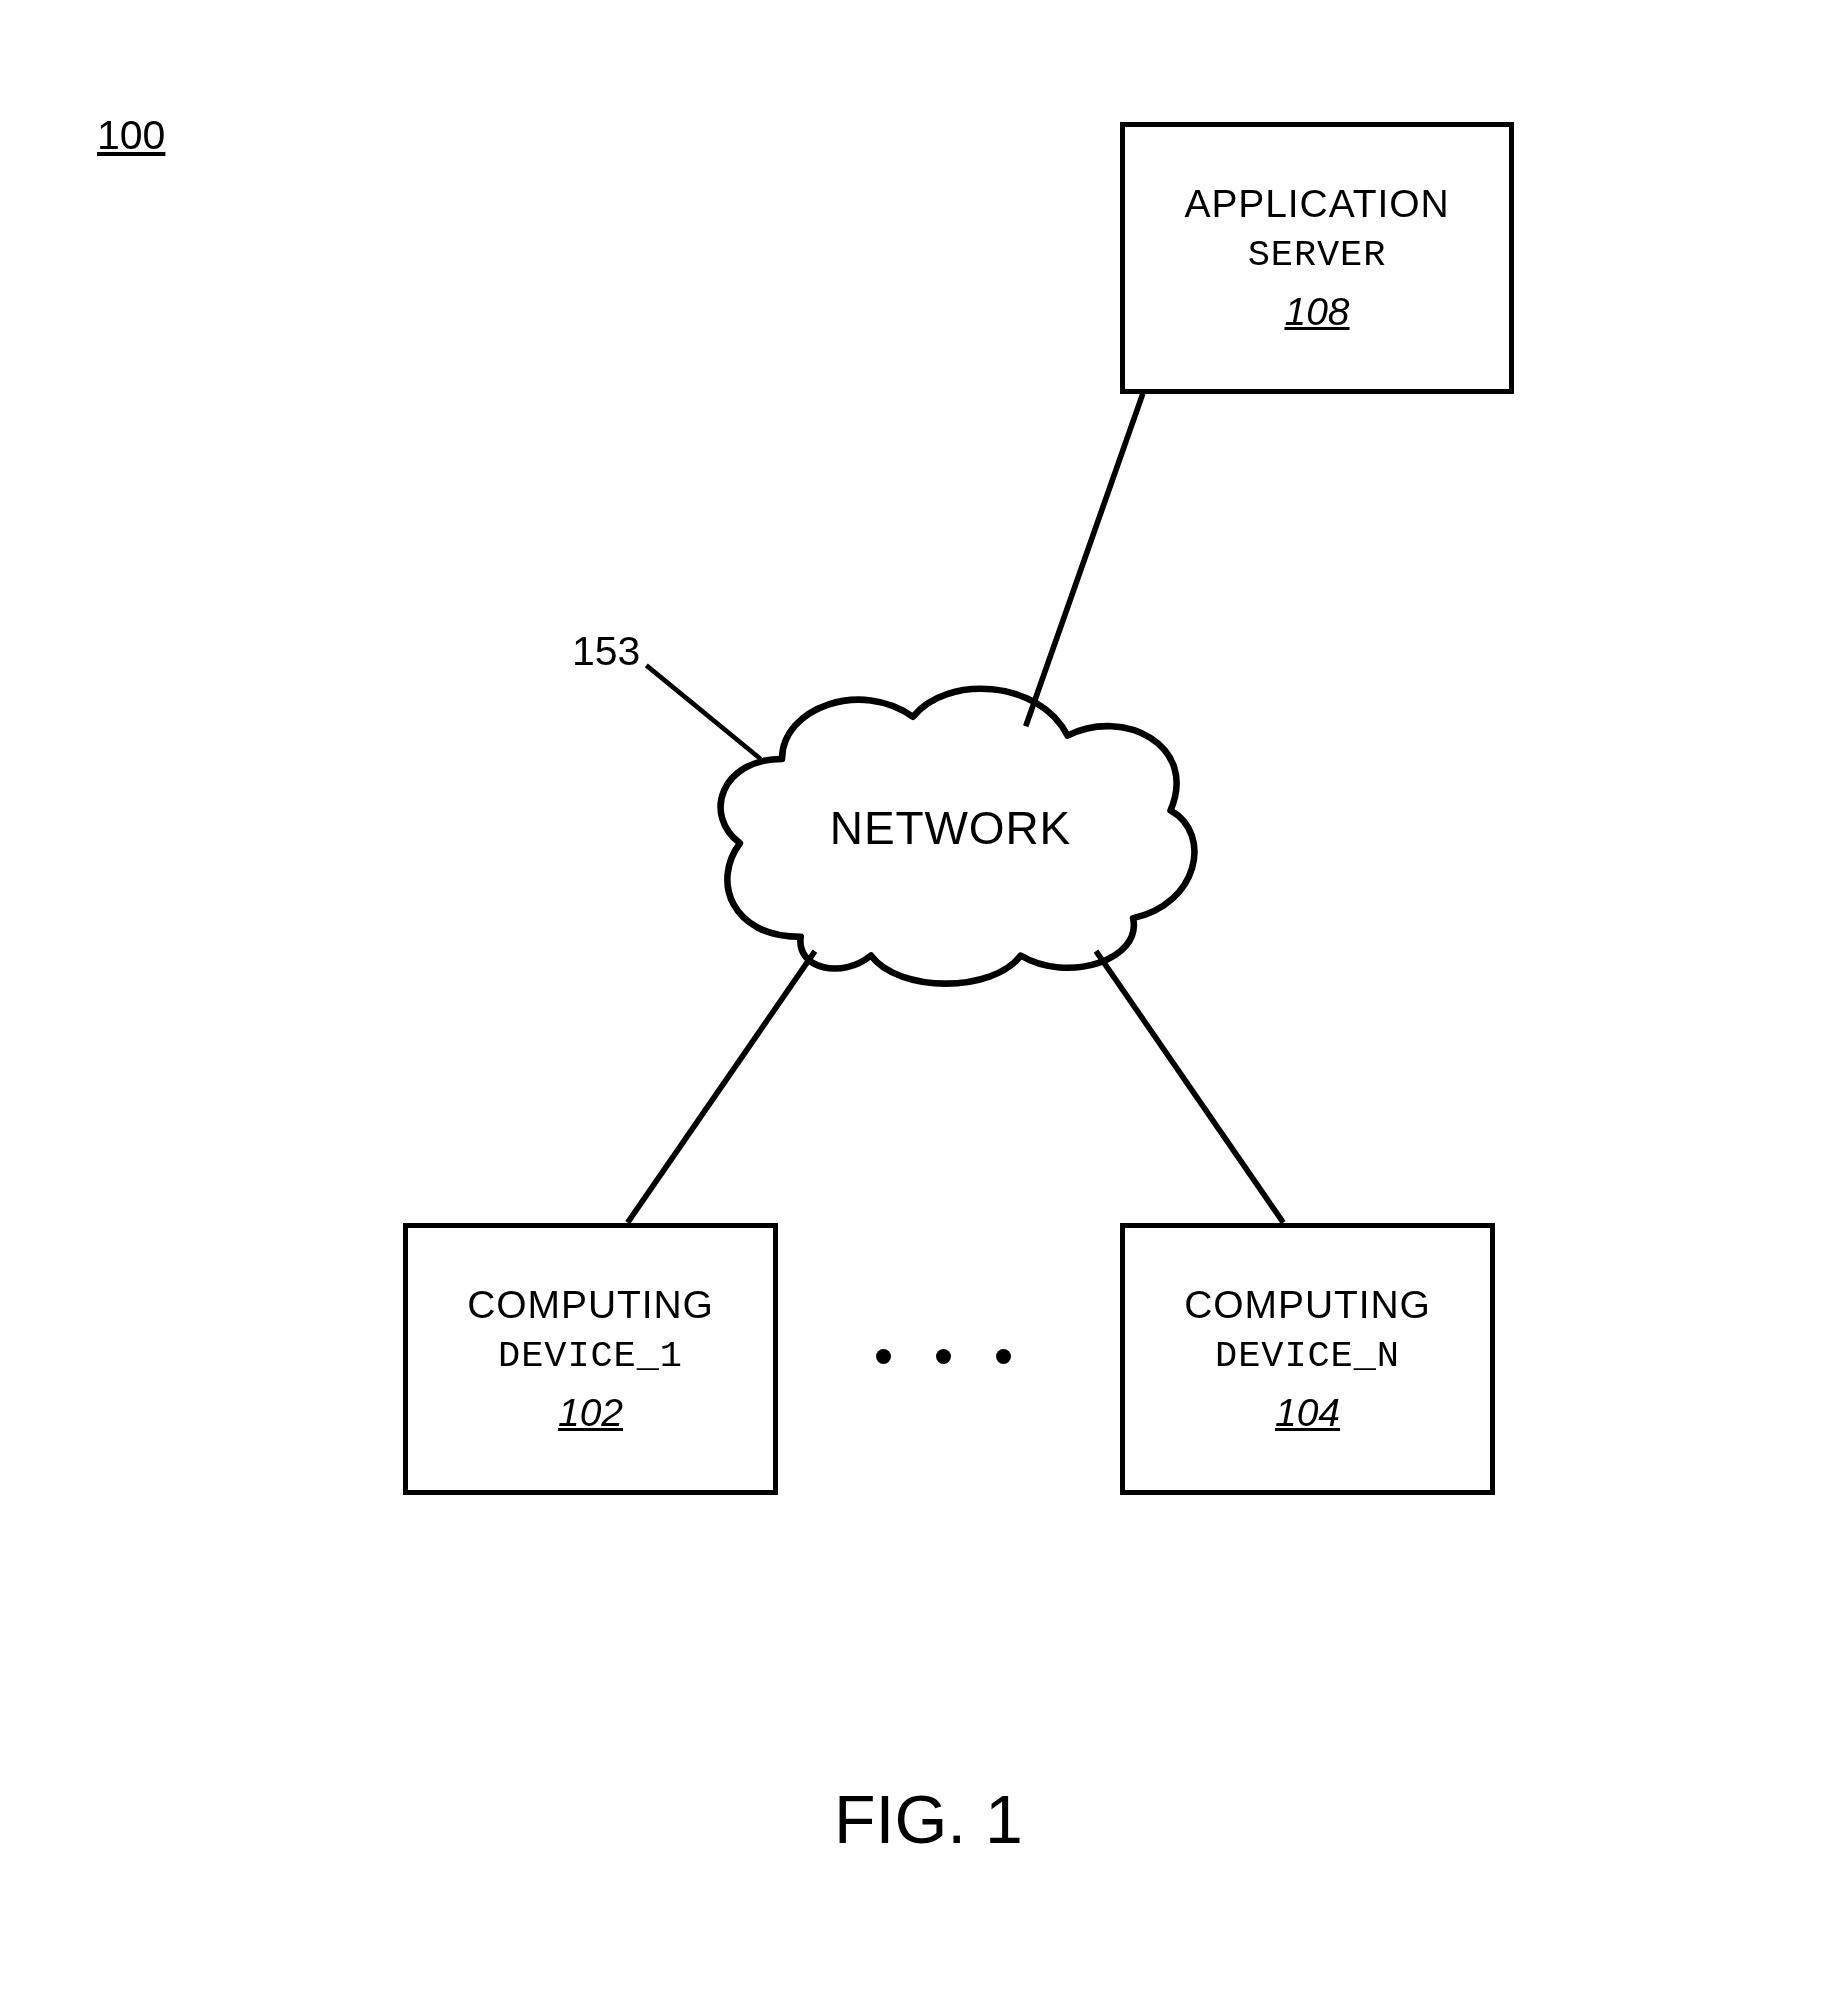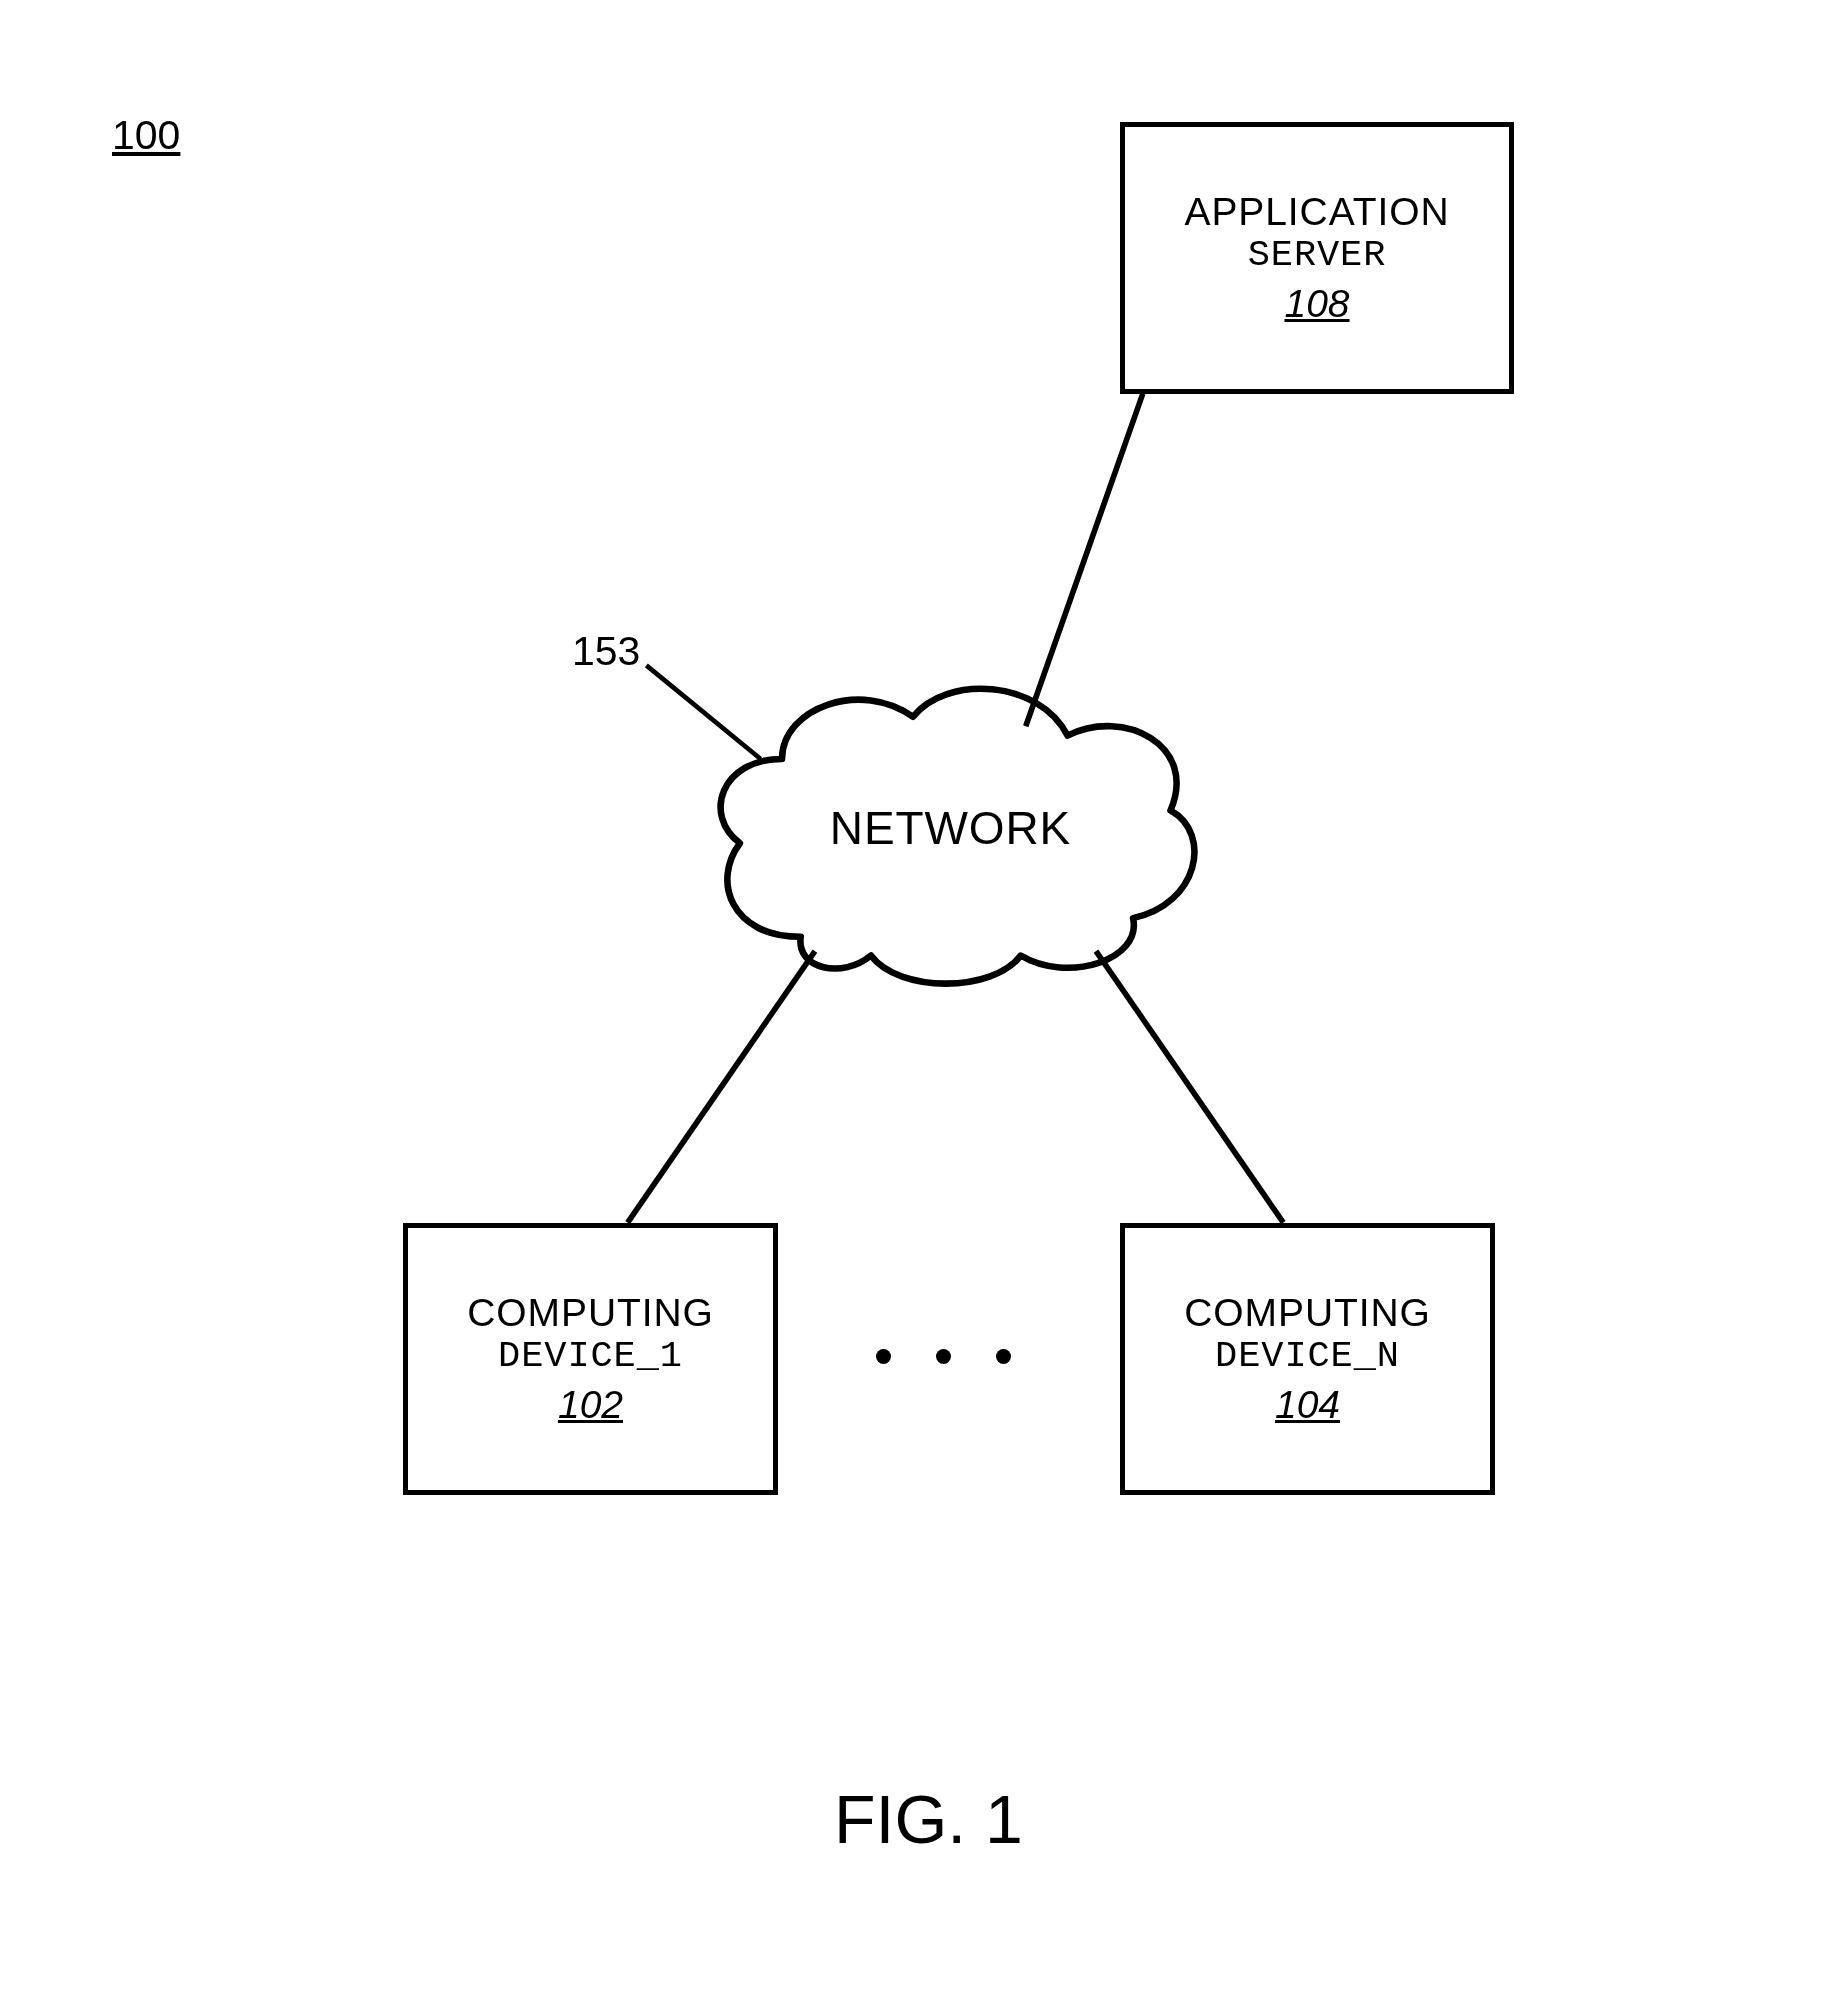--- a/index.html
+++ b/index.html
@@ -19,20 +19,21 @@
   .box {
     position: absolute;
     border: 5.6px solid #000;
     background: #fff;
     display: flex;
     flex-direction: column;
     align-items: center;
     justify-content: center;
     text-align: center;
     box-sizing: border-box;
+    gap: 8px;
   }
   .box .line1 {
     font-size: 39px;
     letter-spacing: 0.9px;
   }
   .box .line2 {
     font-size: 37px;
     letter-spacing: 0.9px;
     font-family: Liberation Mono, monospace;
   }
@@ -77,21 +78,21 @@
   svg.connector {
     position: absolute;
     overflow: visible;
   }
 </style>
 </head>
 <body>
 
 <div class="canvas">
 
-  <div class="label underline" style="left:112px; top:112px;">100</div>
+  <div class="label underline" style="left:97px; top:112px;">100</div>
 
   <div class="box" style="left:1120px; top:122px; width:394px; height:272px;">
     <div class="line1">APPLICATION</div>
     <div class="line2">SERVER</div>
     <div class="ref">108</div>
   </div>
 
   <div class="cloud-wrap" style="left:693px; top:656px; width:515px; height:337px;">
     <svg width="515" height="337" viewBox="0 0 550 360">
       <path d="M 115 300

